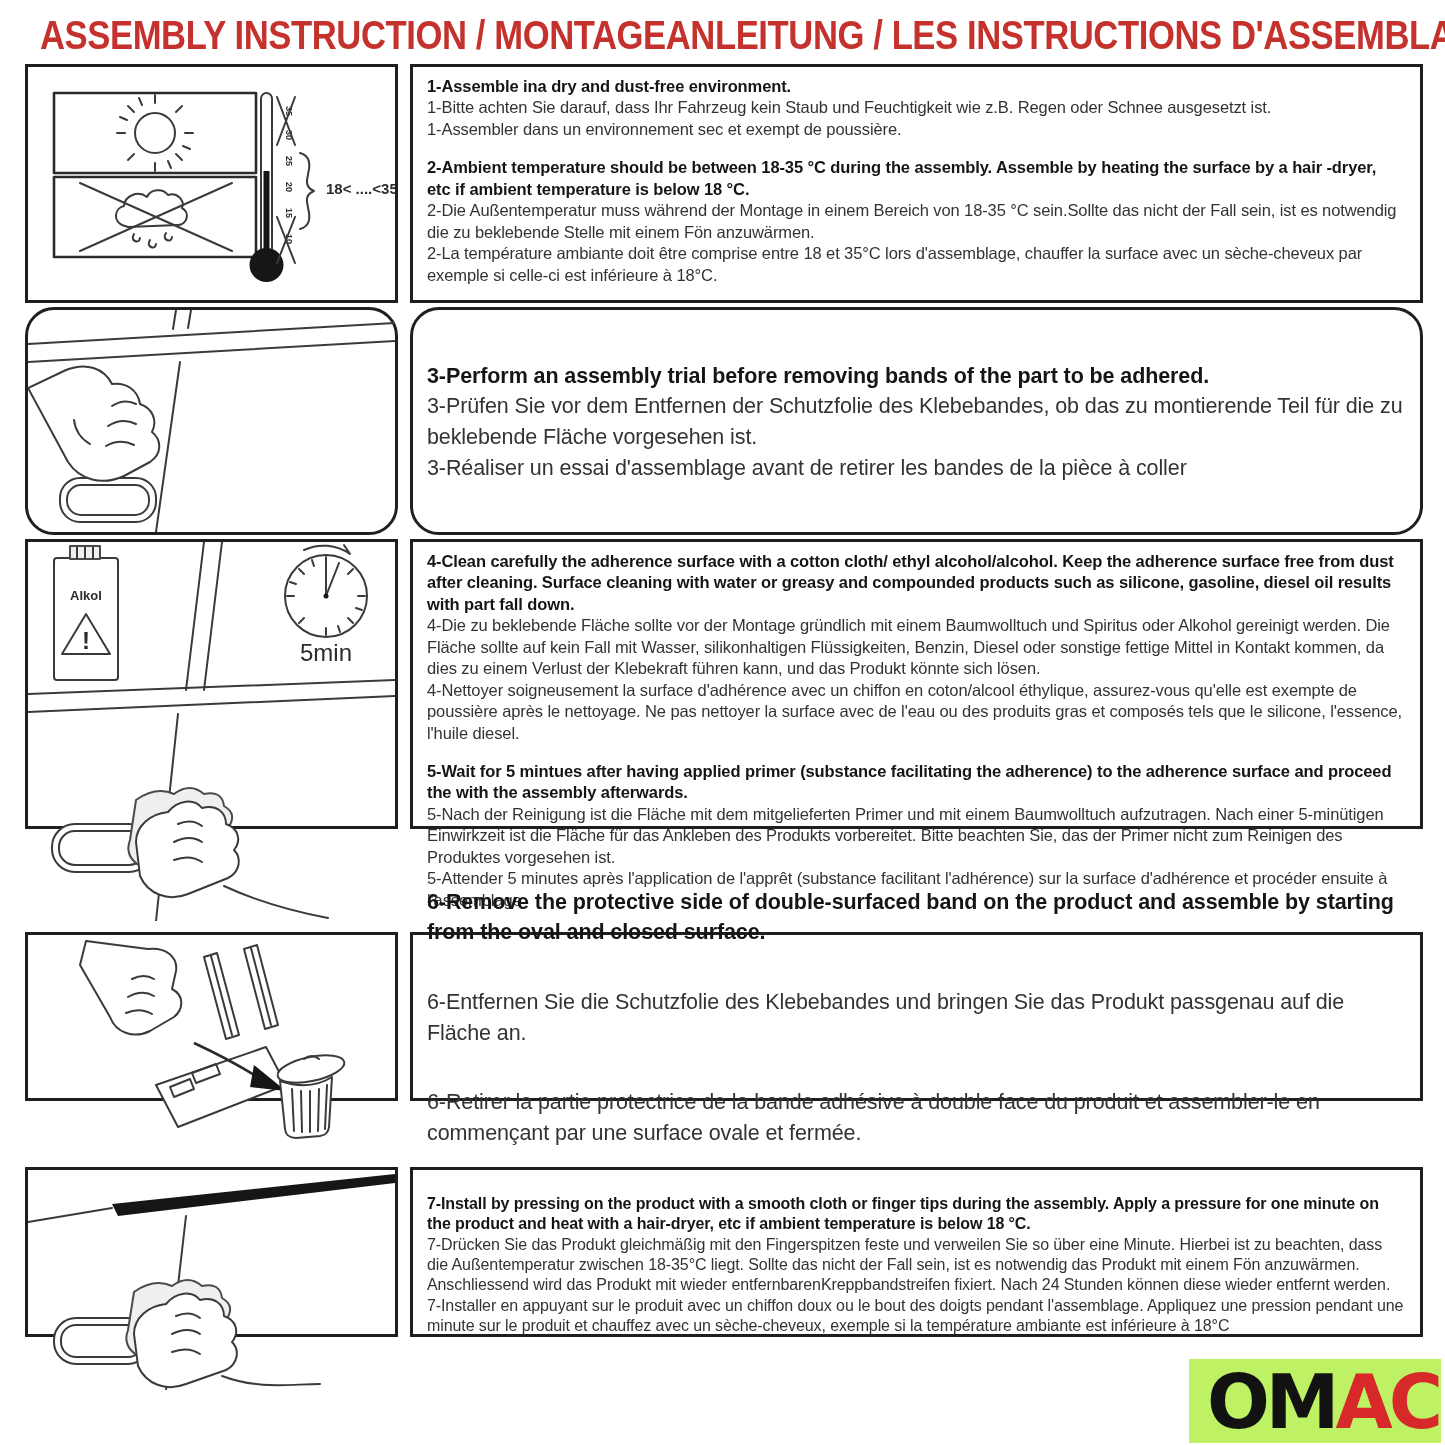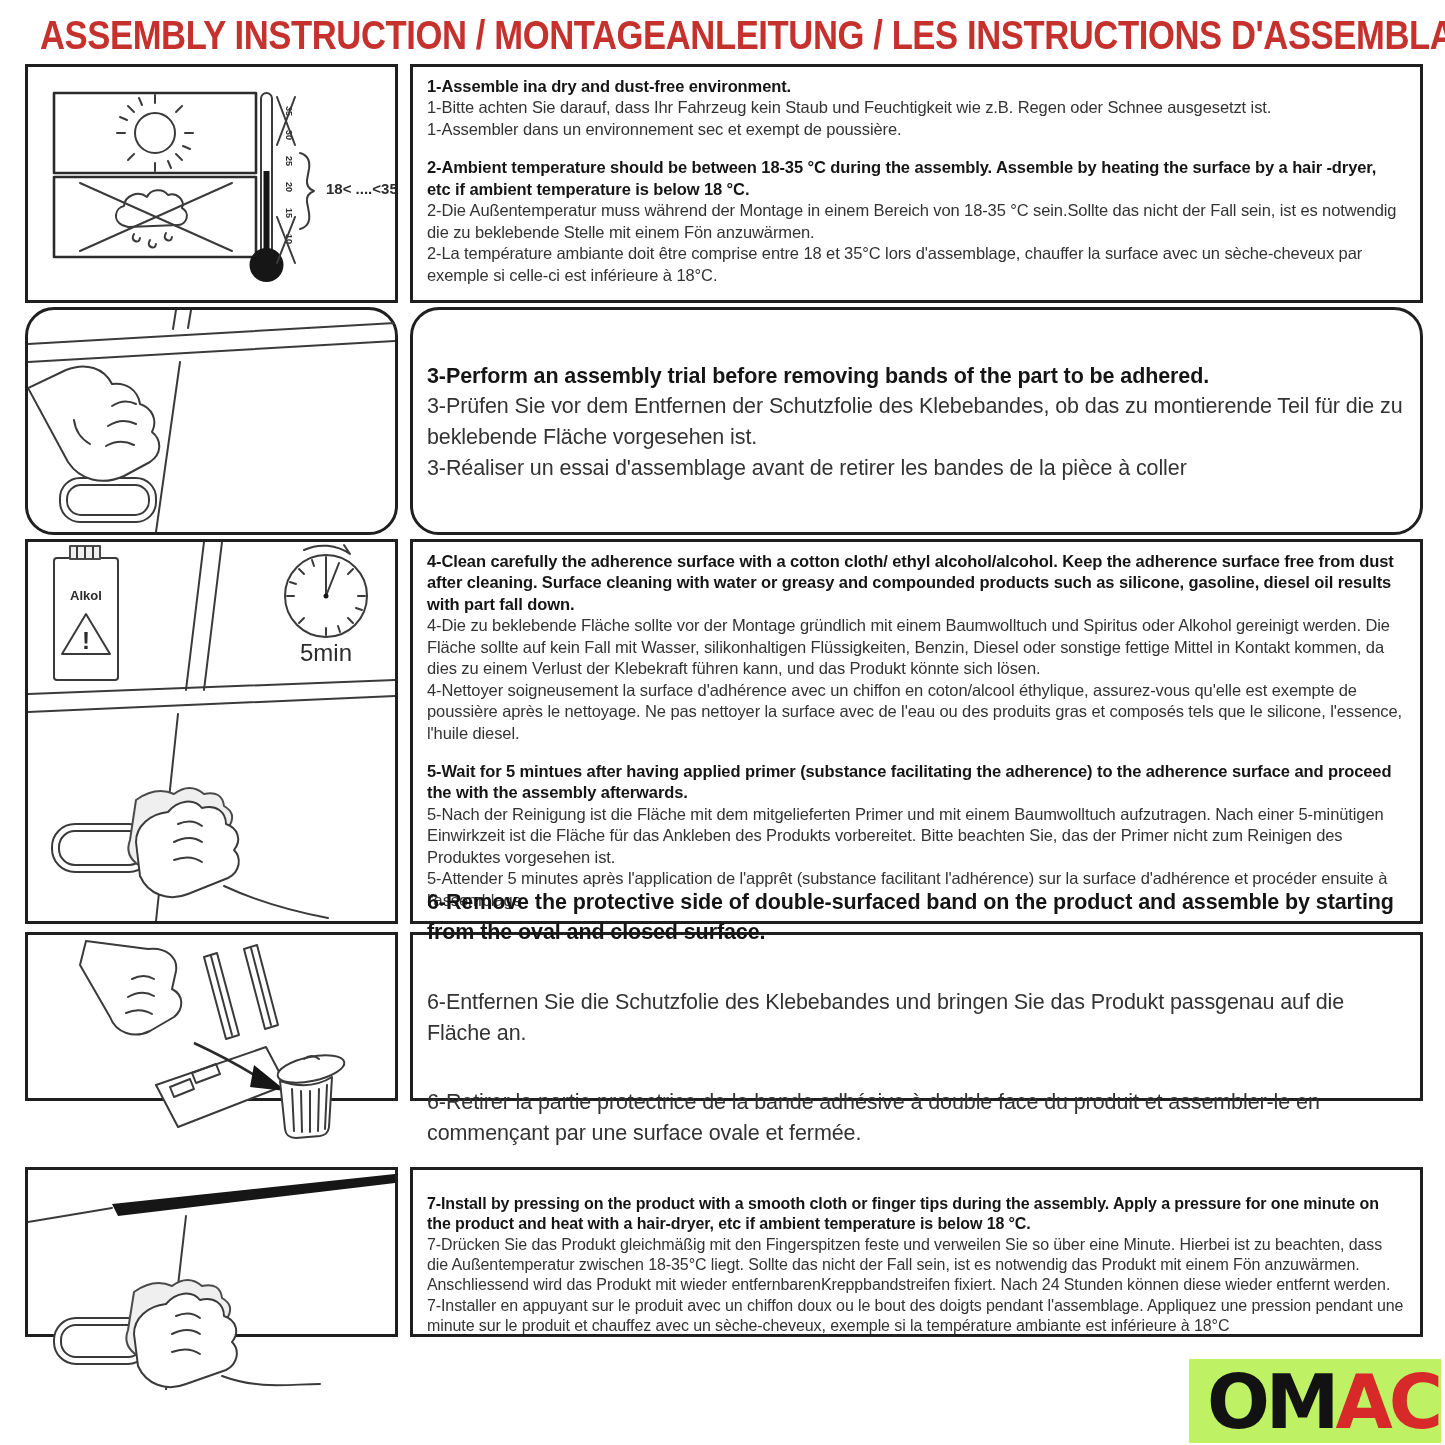--- a/index.html
+++ b/index.html
@@ -6,21 +6,21 @@
   .page{position:relative;width:1445px;height:1445px;background:#fff;overflow:hidden;
         font-family:"Liberation Sans","DejaVu Sans",sans-serif;color:#2d2d2d;}
   .title{position:absolute;left:40px;top:12px;width:1400px;
          font-size:41px;font-weight:700;color:#c5322d;white-space:nowrap;
          transform:scaleX(0.845);transform-origin:left center;letter-spacing:-0.5px;}
   .box{position:absolute;border:3px solid #1f1f1f;background:#fff;box-sizing:border-box;}
   .illus{left:25px;width:373px;}
   .txtbox{left:410px;width:1013px;padding:6px 16px 4px 14px;}
   .r1{top:64px;height:239px;}
   .r2{top:307px;height:228px;border-radius:29px;}
-  .r3{top:539px;height:385px;}
+  .r3{top:539px;height:290px;}
   .r4{top:932px;height:169px;gap:39px;}
   .r5{top:1167px;height:170px;}
   .para{margin:0;font-size:16.5px;line-height:1.3;letter-spacing:-0.1px;color:#333;}
   .para.bold{font-weight:700;color:#151515;}
   .para.spacer{height:17px;}
   .txtbox.big{display:flex;flex-direction:column;justify-content:center;}
   .txtbox.big .para{font-size:21.5px;line-height:1.42;}
   .txtbox.r1p{padding-top:9px;}
   .txtbox.r3p{padding-top:9px;}
   .txtbox.r5p{padding-top:24px;}

